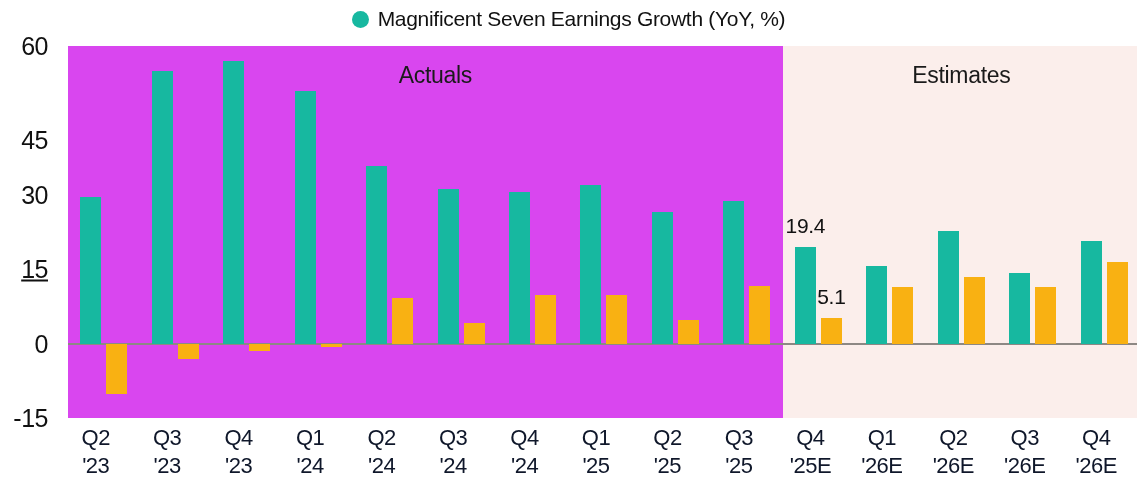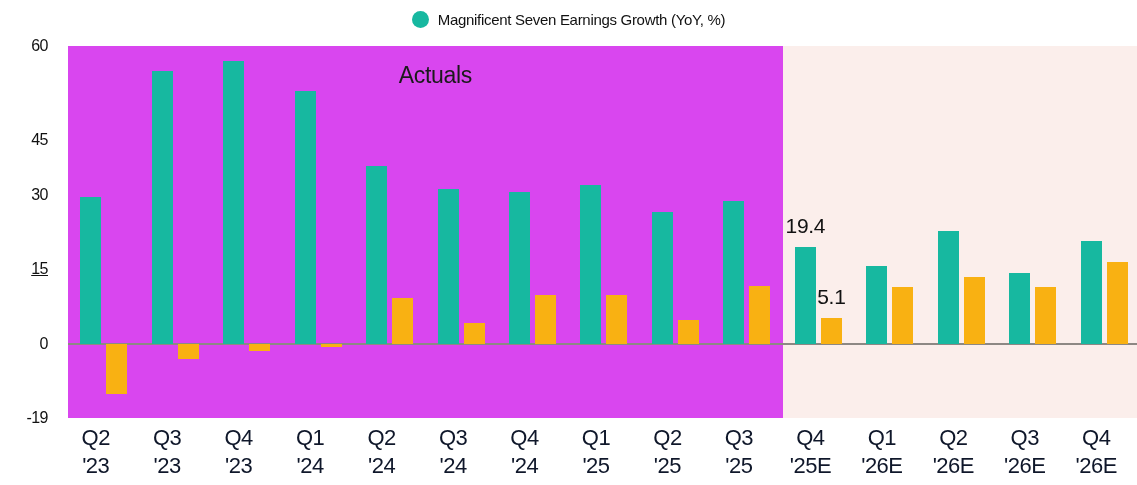--- a/index.html
+++ b/index.html
@@ -29,42 +29,42 @@
     align-items: center;
     gap: 9px;
     white-space: nowrap;
   }
   .legend-dot {
     width: 17px; height: 17px;
     border-radius: 50%;
     flex: 0 0 auto;
   }
   .legend-label {
-    font-size: 15px;
+    font-size: 21px;
     letter-spacing: -0.3px;
     color: #111111;
   }
 
   
   #plot-frame {
     position: absolute;
     left: 0; top: 38px;
     width: 1137px; height: 447px;
   }
 
   
   #y-axis {
     position: absolute;
     left: 0; top: 0;
     width: 57px; height: 380px;
   }
   .y-tick {
     position: absolute;
     right: 9px;
-    font-size: 16px;
+    font-size: 25px;
     color: #111111;
     transform: translateY(-50%);
     text-align: right;
     letter-spacing: -0.5px;
   }
 
   
   #plot-area {
     position: absolute;
     left: 68px; top: 8px;
@@ -145,27 +145,28 @@
 </div>
 
 <div id="plot-frame">
 
   <div id="y-axis">
       <div class="y-tick" style="top: 8px;">60</div>
       <div class="y-tick" style="top: 82.4px; margin-top: 20px;">45</div>
       <div class="y-tick" style="top: 156.8px;">30</div>
       <div class="y-tick" style="top: 231.2px; text-decoration: underline;">15</div>
       <div class="y-tick" style="top: 305.6px;">0</div>
-      <div class="y-tick" style="top: 380px;">-19</div>
+      <div class="y-tick" style="top: 380px;">-15</div>
     </div>
 
   <div id="plot-area">
     <div id="band-estimates" style="width: 357.333px;"></div>
     <div id="zero-line" style="top: 296.6px;"></div>
     <div class="band-label" id="label-actuals" style="left: 367.333px;">Actuals</div>
+    <div class="band-label" id="label-estimates" style="left: 893.333px;">Estimates</div>
   <div class="bar-group" style="left: 0px; width: 71.4667px;">
         <div class="bar teal" style="left: 12.2333px; width: 21px; background: rgb(23, 184, 160); top: 150.784px; height: 146.816px;"></div>
         <div class="bar amber" style="left: 38.2333px; width: 21px; background: rgb(249, 177, 18); top: 297.6px; height: 50.592px;"></div>
       </div>
       <div class="bar-group" style="left: 71.4667px; width: 71.4667px;">
         <div class="bar teal" style="left: 12.2333px; width: 21px; background: rgb(23, 184, 160); top: 24.8px; height: 272.8px;"></div>
         <div class="bar amber" style="left: 38.2333px; width: 21px; background: rgb(249, 177, 18); top: 297.6px; height: 15.872px;"></div>
       </div>
       <div class="bar-group" style="left: 142.933px; width: 71.4667px;">
         <div class="bar teal" style="left: 12.2333px; width: 21px; background: rgb(23, 184, 160); top: 14.88px; height: 282.72px;"></div>

